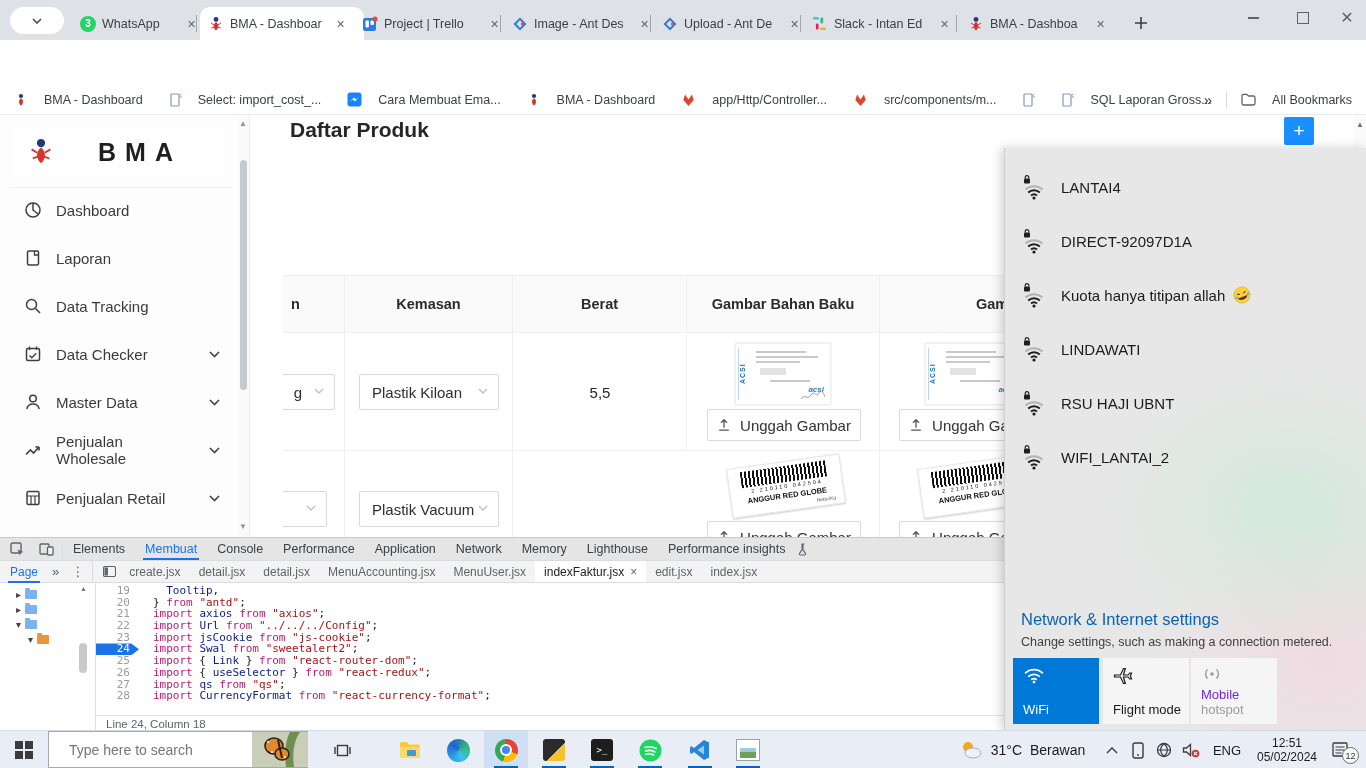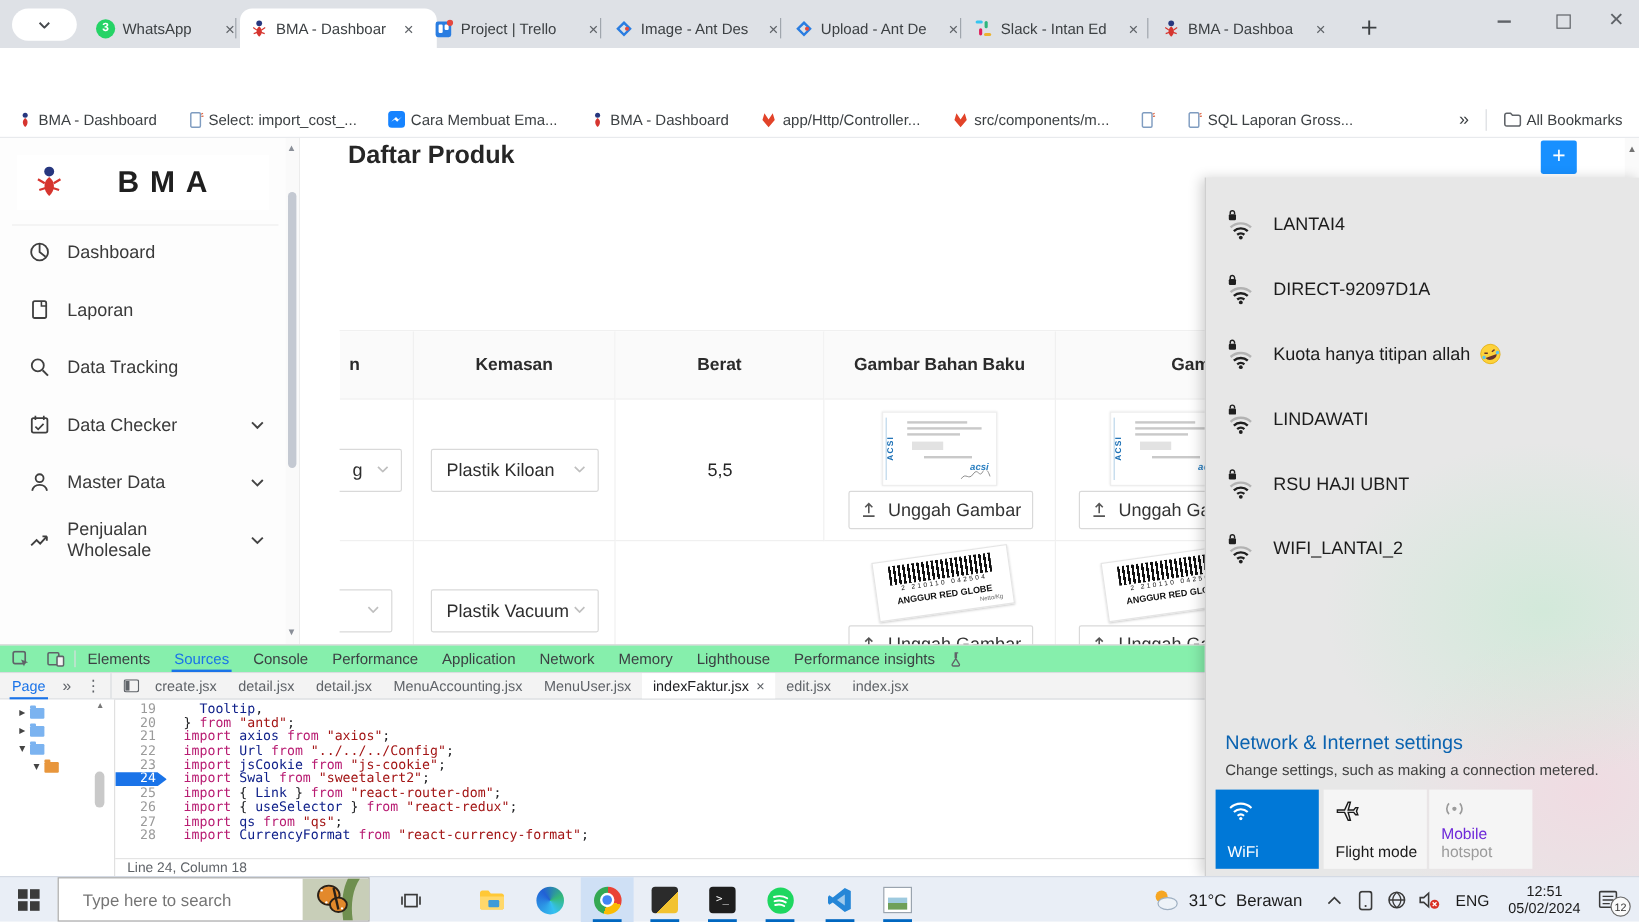--- a/index.html
+++ b/index.html
@@ -26,21 +26,21 @@
   #toolbar{position:absolute;left:0;top:40px;width:1366px;height:45px;background:#fff}
   .navg{position:absolute;top:49px;font-size:19px;color:#5f6368}
   #urlpill{position:absolute;left:124px;top:46px;width:992px;height:34px;border-radius:17px;background:#f1f3f4;
     display:flex;align-items:center;padding:0 14px;box-sizing:border-box}
   #urltext{font-size:14px;color:#202124;margin-left:12px}
   .tbicon{position:absolute;top:50px;color:#5f6368}
   #avatarm{position:absolute;left:1296px;top:49px;width:27px;height:27px;border-radius:50%;background:#1e8e3e;
     color:#fff;font-size:13px;display:flex;align-items:center;justify-content:center;font-weight:bold}
 
   #bmbar{position:absolute;left:0;top:85px;width:1366px;height:30px;background:#fff;border-bottom:1px solid #e8eaed;box-sizing:border-box}
-  .bmitem{display:flex;align-items:center;gap:4px;font-size:12.5px;color:#3c4043;white-space:nowrap}
+  .bmitem{display:flex;align-items:center;gap:16px;font-size:12.5px;color:#3c4043;white-space:nowrap}
   #bmleft{position:absolute;left:14px;top:0;height:29px;display:flex;align-items:center;gap:26px}
   #bmright{position:absolute;right:14px;top:0;height:29px;display:flex;align-items:center;gap:14px;font-size:12.5px;color:#3c4043}
 
   
   #page{position:absolute;left:0;top:115px;width:1366px;height:422px;background:#fff}
   #sidebar{position:absolute;left:0;top:0;width:250px;height:422px;background:#fdfdfd;border-right:1px solid #ececec;box-sizing:border-box}
   #brandrow{position:absolute;left:14px;top:14px;width:210px;height:46px;background:#fff;display:flex;align-items:center}
   #brandtxt{font-size:25px;font-weight:bold;letter-spacing:9px;color:#1f1f1f;margin-left:42px}
   #sidediv{position:absolute;left:10px;top:72px;width:222px;height:1px;background:#efefef}
   .sitem{position:absolute;left:24px;width:196px;height:34px;display:flex;align-items:center;gap:14px;
@@ -79,21 +79,21 @@
   .stripes{position:absolute;left:12px;top:4px;width:86px;height:16px;
     background:repeating-linear-gradient(90deg,#111 0 2px,#fff 2px 4px)}
   .bdigits{position:absolute;left:12px;top:21px;width:90px;font-size:5.5px;letter-spacing:2px;color:#111;text-align:center}
   .bname{position:absolute;left:0;top:29px;width:100%;text-align:center;font-size:7.5px;font-weight:bold;color:#111}
   .bnet{position:absolute;right:8px;top:39px;font-size:5px;color:#666}
   #hscroll-thumb{position:absolute;left:620px;top:452px;width:500px;height:8px;background:#7b7480;border-radius:4px}
   #hscroll-left{position:absolute;left:291px;top:451px;font-size:9px;color:#555}
 
   
   #devtools{position:absolute;left:0;top:537px;width:1366px;height:193px;background:#fff;border-top:1px solid #c8c8c8;box-sizing:border-box}
-  #dtrow1{position:absolute;left:0;top:0;width:1366px;height:23px;background:#86efac;border-bottom:1px solid #dadce0;
+  #dtrow1{position:absolute;left:0;top:0;width:1366px;height:23px;background:#e5e5e5;border-bottom:1px solid #dadce0;
     box-sizing:border-box;display:flex;align-items:center}
   .dtab{padding:0 10px;font-size:12.5px;color:#3c4043;height:22px;display:flex;align-items:center;position:relative}
   .dtab.on{color:#1a73e8}
   .dtab.on::after{content:"";position:absolute;left:8px;right:8px;bottom:0;height:2px;background:#1a73e8}
   #dtrow2{position:absolute;left:0;top:23px;width:1366px;height:22px;background:#f3f3f3;border-bottom:1px solid #dadce0;
     box-sizing:border-box;display:flex;align-items:center;font-size:12px;color:#5f6368}
   .ftab{padding:0 9px;height:21px;display:flex;align-items:center;gap:6px;white-space:nowrap}
   .ftab.on{background:#fff;color:#202124}
   #dtree{position:absolute;left:0;top:45px;width:95px;height:166px;background:#fff;overflow:hidden}
   .trow{position:absolute;left:6px;height:14px;display:flex;align-items:center;gap:4px;font-size:10px;color:#444}
@@ -422,20 +422,30 @@
     <div class="sitem" style="top:318px">
       <svg width="18" height="18" viewBox="0 0 18 18">
           <path d="M2 13.5l4.5-4.5 3 3L15 6" fill="none" stroke="#3f3f3f" stroke-width="1.6"></path>
           <path d="M15 6h-3.6M15 6v3.6" fill="none" stroke="#3f3f3f" stroke-width="1.6"></path>
         </svg>
       <span class="lbl">Penjualan Wholesale</span>
       <svg class="schev" width="11" height="7" viewBox="0 0 11 7">
           <path d="M1 1l4.5 4.5L10 1" fill="none" stroke="#444" stroke-width="1.6"></path>
         </svg>
     </div>
+    <div class="sitem" style="top:366px">
+      <svg width="18" height="18" viewBox="0 0 18 18">
+          <rect x="3" y="2.5" width="12" height="13" rx="1.5" fill="none" stroke="#3f3f3f" stroke-width="1.5"></rect>
+          <path d="M3 7h12M7 7v8.5M11 7v8.5" stroke="#3f3f3f" stroke-width="1.2"></path>
+        </svg>
+      <span class="lbl">Penjualan Retail</span>
+      <svg class="schev" width="11" height="7" viewBox="0 0 11 7">
+          <path d="M1 1l4.5 4.5L10 1" fill="none" stroke="#444" stroke-width="1.6"></path>
+        </svg>
+    </div>
 
     <div id="sscroll">
       <span class="scar" style="top:4px">▲</span>
       <div id="sthumb"></div>
       <span class="scar" style="bottom:6px">▼</span>
     </div>
   </div>
 
   <div id="content">
     <div id="ptitle">Daftar Produk</div>
@@ -570,21 +580,21 @@
           <path d="M7.5 7.5l6 2.4-2.6.9-.9 2.6z" fill="#5f6368"></path>
         </svg>
     </span>
     <span style="padding:0 8px;border-right:1px solid #dadce0">
       <svg width="15" height="14" viewBox="0 0 15 14">
           <rect x="1" y="2" width="9" height="10" rx="1" fill="none" stroke="#5f6368" stroke-width="1.3"></rect>
           <rect x="8.5" y="5" width="5.5" height="8" rx="1" fill="#f3f3f3" stroke="#5f6368" stroke-width="1.3"></rect>
         </svg>
     </span>
     <span class="dtab">Elements</span>
-    <span class="dtab on">Sources</span>
+    <span class="dtab on">Membuat</span>
     <span class="dtab">Console</span>
     <span class="dtab">Performance</span>
     <span class="dtab">Application</span>
     <span class="dtab">Network</span>
     <span class="dtab">Memory</span>
     <span class="dtab">Lighthouse</span>
     <span class="dtab">Performance insights</span>
     <span style="margin-left:2px">
       <svg width="12" height="13" viewBox="0 0 12 13">
           <path d="M4.5 1h3M5 1v4l3.4 5.4c.5.8 0 1.6-.9 1.6H3.5c-.9 0-1.4-.8-.9-1.6L6 5V1" fill="none" stroke="#5f6368" stroke-width="1.1"></path>

